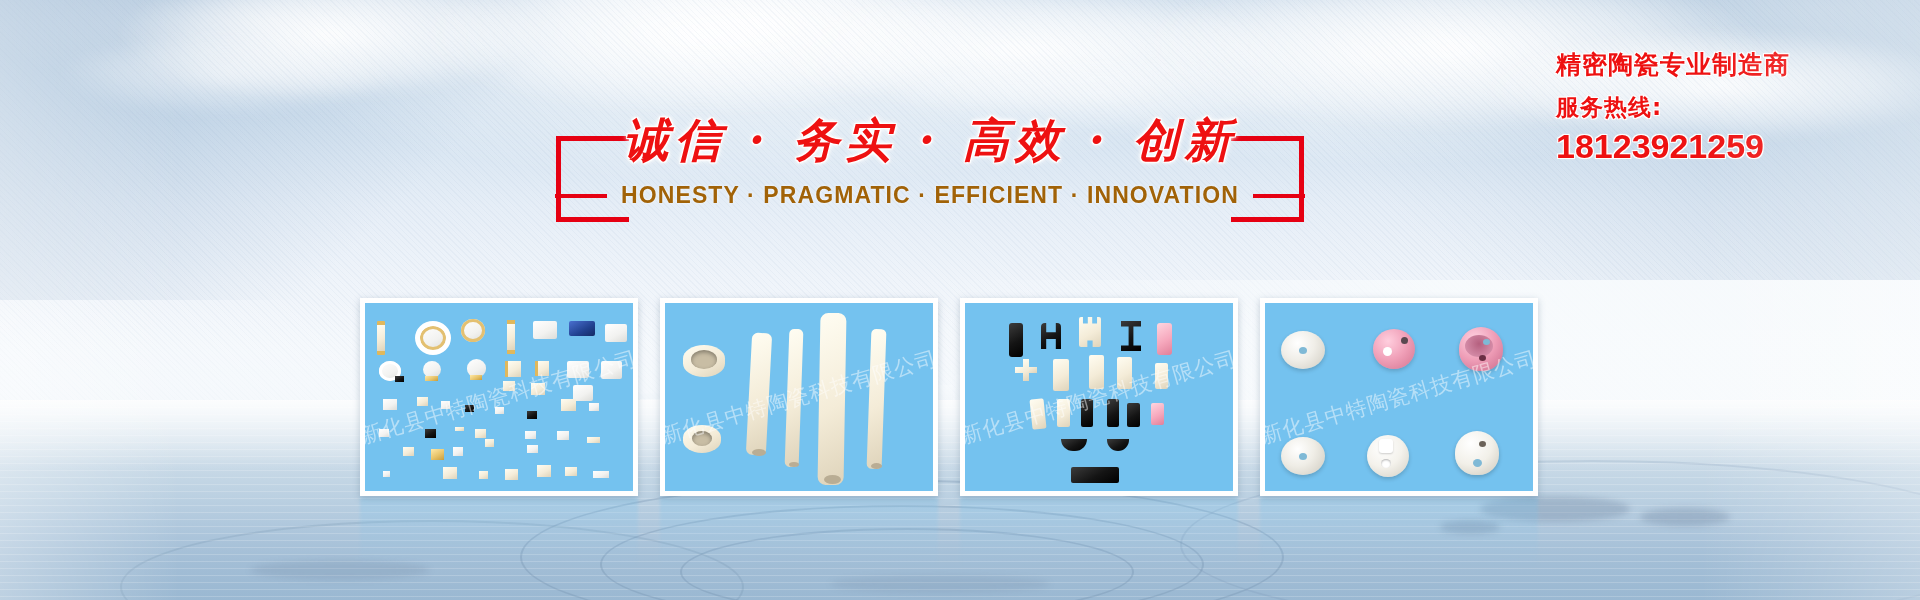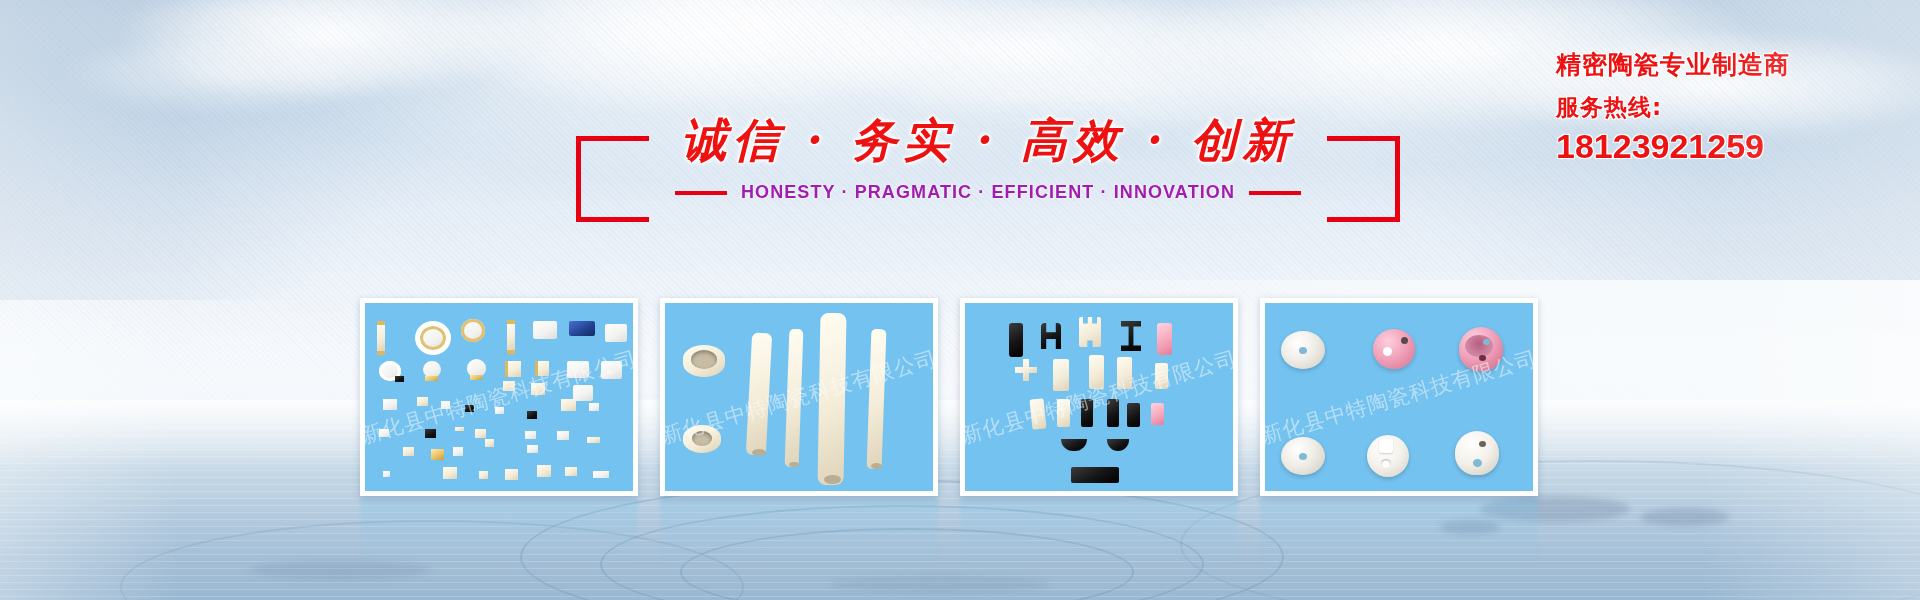--- a/index.html
+++ b/index.html
@@ -178,23 +178,23 @@
   }
   .dp1 { left: 1480px; top: 96px; width: 150px; height: 26px; }
   .dp2 { left: 1440px; top: 120px; width: 60px; height: 14px; }
   .dp3 { left: 1640px; top: 108px; width: 90px; height: 18px; }
   .dp4 { left: 250px;  top: 160px; width: 180px; height: 20px; opacity: .6; }
   .dp5 { left: 830px;  top: 175px; width: 220px; height: 18px; opacity: .5; }
 
   
   .headline {
     position: absolute;
-    left: 576px;
+    left: 556px;
     top: 108px;
-    width: 824px;
+    width: 748px;
     height: 130px;
   }
   .bracket {
     position: absolute;
     top: 28px;
     width: 68px;
     height: 76px;
     border-top: 5px solid #e60012;
     border-bottom: 5px solid #e60012;
   }
@@ -234,24 +234,24 @@
     gap: 14px;
   }
   .en-rule {
     width: 52px;
     height: 4px;
     background: #e60012;
     flex: none;
   }
   .slogan-en {
     font-family: "Liberation Sans", sans-serif;
-    font-size: 18px;
+    font-size: 23px;
     font-weight: bold;
     letter-spacing: 1.1px;
-    color: #a21caf;
+    color: #a16207;
     white-space: nowrap;
     text-shadow: 0 0 3px rgba(255,255,255,0.9);
   }
 
   
   .contact {
     position: absolute;
     left: 1556px;
     top: 48px;
     width: 340px;

